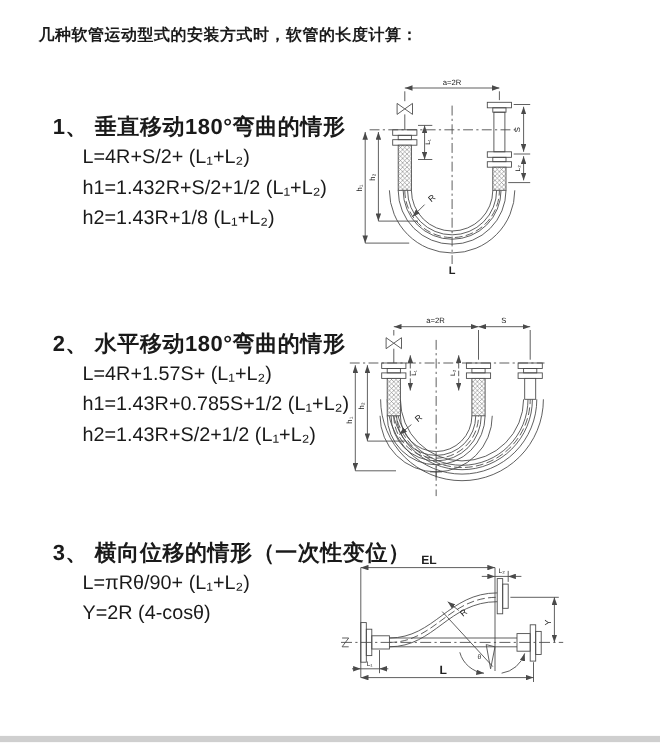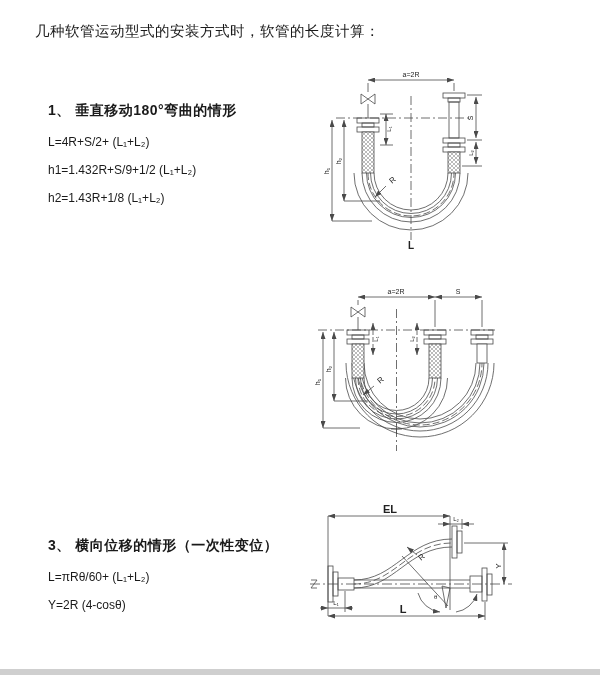--- a/index.html
+++ b/index.html
@@ -1,36 +1,36 @@
 <!DOCTYPE html>
 <html><head>
 <meta charset="utf-8">
 <style>
   html,body{margin:0;padding:0;background:#fff;}
   .page{position:relative;width:600px;height:675px;background:#ffffff;overflow:hidden;
         font-family:"Liberation Sans","DejaVu Sans",sans-serif;color:#1a1a1a;}
-  .title{position:absolute;left:35px;top:22px;font-size:14.5px;font-weight:normal;letter-spacing:0.5px;}
+  .title{position:absolute;left:35px;top:22px;font-size:14.5px;font-weight:bold;letter-spacing:0.5px;}
   .sec{position:absolute;left:48px;}
-  .sec .heading{font-size:14px;font-weight:bold;letter-spacing:0.5px;height:26px;}
-  .sec .formula{font-size:12px;height:28px;line-height:28px;white-space:nowrap;}
+  .sec .heading{font-size:20px;font-weight:bold;letter-spacing:0.5px;height:26px;}
+  .sec .formula{font-size:18px;margin-left:27px;height:28px;line-height:28px;white-space:nowrap;}
   .diag{position:absolute;}
   svg text{font-family:"Liberation Sans","DejaVu Sans",sans-serif;fill:#222;}
   .page-edge{position:absolute;left:0;top:669px;width:600px;height:6px;background:#cfcfcf;}
 </style>
 </head>
 <body>
 
 <div class="page">
 
   <div class="title">几种软管运动型式的安装方式时，软管的长度计算：</div>
 
   <div class="sec" style="top:102px">
     <div class="heading">1、 垂直移动180°弯曲的情形</div>
     <div class="formula">L=4R+S/2+ (L₁+L₂)</div>
-    <div class="formula">h1=1.432R+S/9+1/2 (L₁+L₂)</div>
+    <div class="formula">h1=1.432R+S/2+1/2 (L₁+L₂)</div>
     <div class="formula">h2=1.43R+1/8 (L₁+L₂)</div>
   </div>
 
   <svg class="diag" style="left:310px;top:68px" width="270" height="195" viewBox="0 0 270 195">
     <defs>
       <pattern id="d1h" patternUnits="userSpaceOnUse" width="4" height="4">
         <rect width="4" height="4" fill="#ffffff"></rect>
         <path d="M0 4L4 0M0 0L4 4" stroke="#777" stroke-width="0.5"></path>
       </pattern>
       <marker id="d1ae" markerWidth="7" markerHeight="5" refX="7" refY="2.5" orient="auto" markerUnits="userSpaceOnUse">
@@ -97,20 +97,26 @@
       <text transform="translate(19,103) rotate(-90)" text-anchor="middle">h₁</text>
       <text transform="translate(31,93) rotate(-90)" text-anchor="middle">h₂</text>
       <text transform="translate(81,61) rotate(-90)" text-anchor="middle" font-size="6">L₁</text>
       <text transform="translate(163,50) rotate(-90)" text-anchor="middle">S</text>
       <text transform="translate(163,85) rotate(-90)" text-anchor="middle" font-size="6">L₂</text>
       <text transform="translate(82,116) rotate(-40)" font-size="8">R</text>
       <text x="101" y="181" text-anchor="middle" font-size="10" font-weight="bold">L</text>
     </g>
   </svg>
 
+  <div class="sec" style="top:299px">
+    <div class="heading">2、 水平移动180°弯曲的情形</div>
+    <div class="formula">L=4R+1.57S+ (L₁+L₂)</div>
+    <div class="formula">h1=1.43R+0.785S+1/2 (L₁+L₂)</div>
+    <div class="formula">h2=1.43R+S/2+1/2 (L₁+L₂)</div>
+  </div>
 
   <svg class="diag" style="left:310px;top:283px" width="270" height="180" viewBox="0 0 270 180">
     <defs>
       <pattern id="d2h" patternUnits="userSpaceOnUse" width="4" height="4">
         <rect width="4" height="4" fill="#ffffff"></rect>
         <path d="M0 4L4 0M0 0L4 4" stroke="#777" stroke-width="0.5"></path>
       </pattern>
       <marker id="d2ae" markerWidth="7" markerHeight="5" refX="7" refY="2.5" orient="auto" markerUnits="userSpaceOnUse">
         <path d="M0 0L7 2.5L0 5z" fill="#4a4a4a"></path>
         </marker>
@@ -183,23 +189,23 @@
       <text x="86" y="11" text-anchor="middle">a=2R</text>
       <text x="148" y="11" text-anchor="middle">S</text>
       <text transform="translate(10,99) rotate(-90)" text-anchor="middle">h₁</text>
       <text transform="translate(21,86) rotate(-90)" text-anchor="middle">h₂</text>
       <text transform="translate(68,56) rotate(-90)" text-anchor="middle" font-size="6">L₁</text>
       <text transform="translate(104,56) rotate(-90)" text-anchor="middle" font-size="6">L₂</text>
       <text transform="translate(70,101) rotate(-40)" font-size="8">R</text>
     </g>
   </svg>
 
-  <div class="sec" style="top:537px">
+  <div class="sec" style="top:489px">
     <div class="heading">3、 横向位移的情形（一次性变位）</div>
-    <div class="formula">L=πRθ/60+ (L₁+L₂)</div>
+    <div class="formula">L=πRθ/90+ (L₁+L₂)</div>
     <div class="formula">Y=2R (4-cosθ)</div>
   </div>
 
   <svg class="diag" style="left:300px;top:498px" width="290" height="145" viewBox="0 0 290 145">
     <defs>
       <marker id="d3ae" markerWidth="7" markerHeight="5" refX="7" refY="2.5" orient="auto" markerUnits="userSpaceOnUse">
         <path d="M0 0L7 2.5L0 5z" fill="#4a4a4a"></path>
         </marker>
       <marker id="d3as" markerWidth="7" markerHeight="5" refX="0" refY="2.5" orient="auto" markerUnits="userSpaceOnUse">
         <path d="M7 0L0 2.5L7 5z" fill="#4a4a4a"></path>

